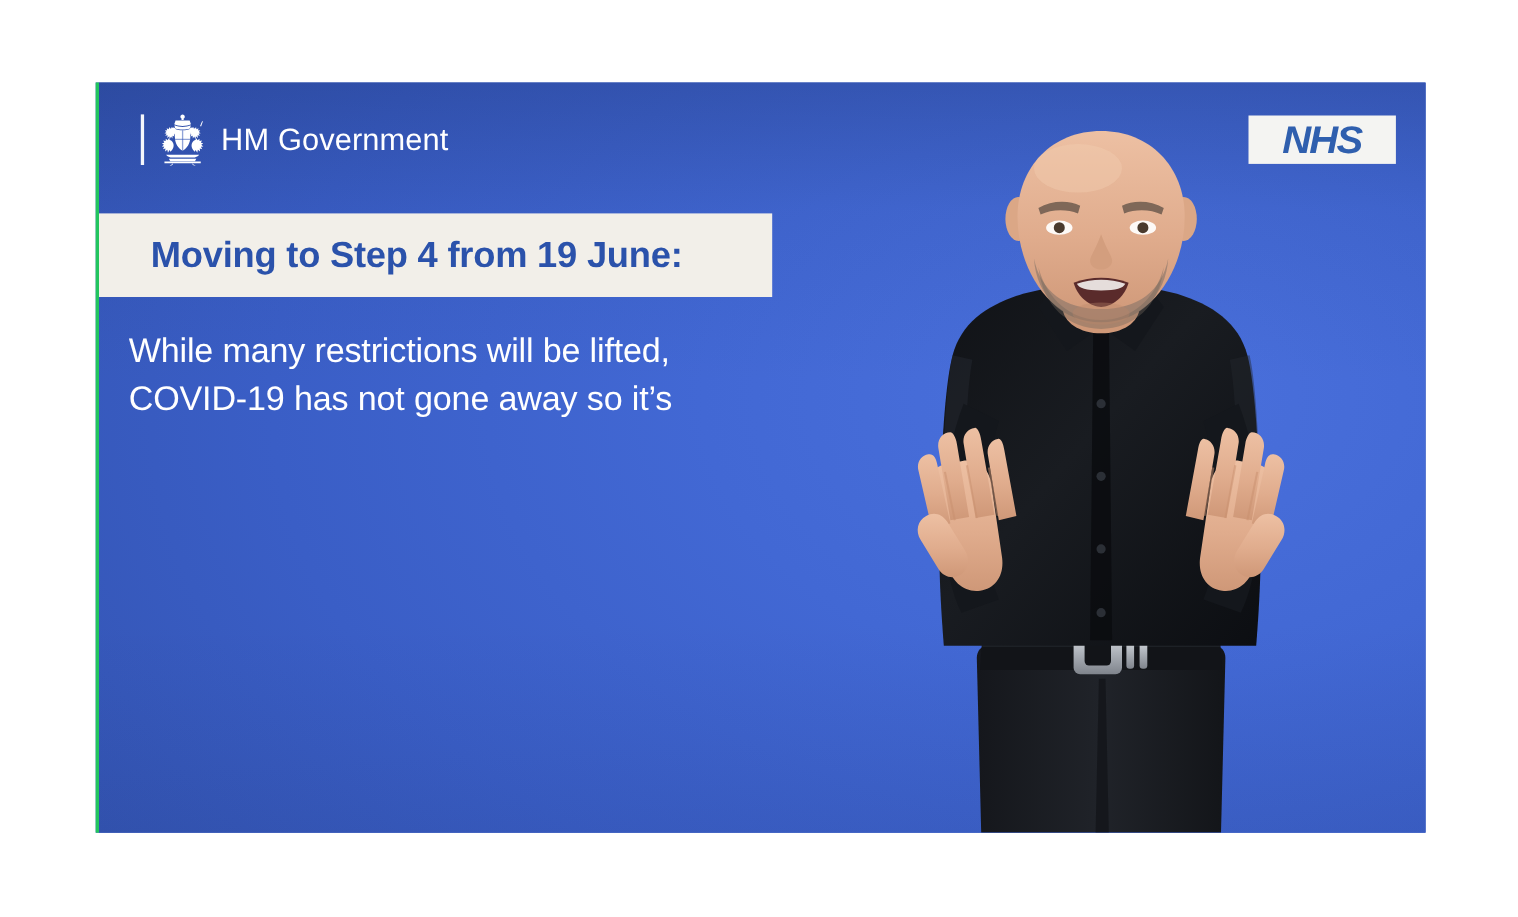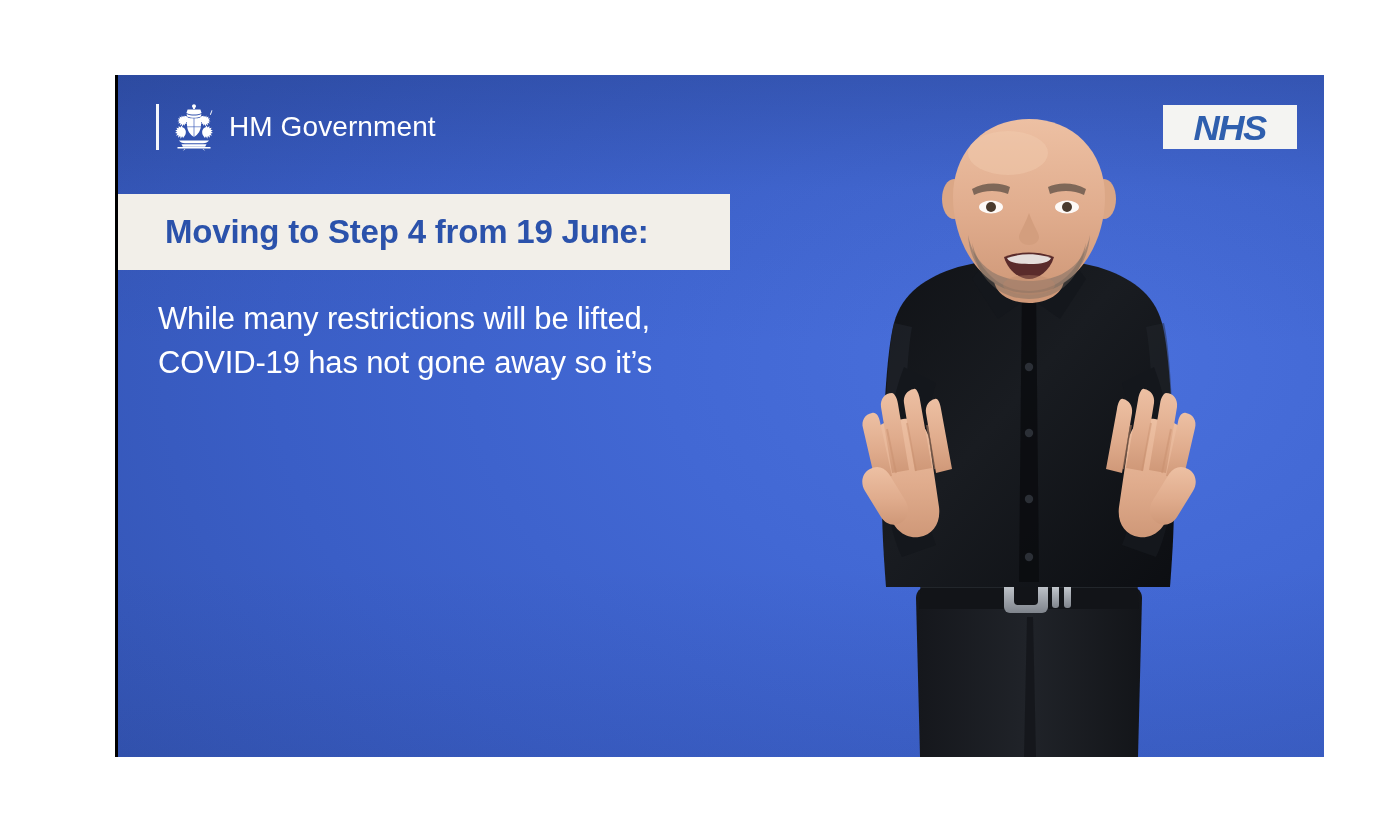--- a/index.html
+++ b/index.html
@@ -21,23 +21,22 @@
   }
 
   
   #video-frame {
     position: absolute;
     left: 87px;
     top: 75px;
     width: 1209px;
     height: 682px;
     overflow: hidden;
-    border-left: 3px solid #000000;
+    border-left: 3px solid #22c55e;
     background: #3558b8;
-    margin-left: 28px;
   }
 
   #backdrop {
     position: absolute;
     inset: 0;
     background:
       radial-gradient(125% 145% at 78% 42%,
           #4a70dc 0%, #4268d4 26%, #3a5ec6 52%, #3455b4 74%, #2f4da4 100%),
       linear-gradient(150deg, #2d4a9c 0%, #3558b8 42%, #3f63cc 100%);
   }
@@ -117,21 +116,21 @@
     font-size: 33px;
     font-weight: 700;
     letter-spacing: -.2px;
     padding-left: 47px;
     white-space: nowrap;
   }
 
   
   #body-copy {
     position: absolute;
-    left: 40px;
+    left: 27px;
     top: 222px;
     width: 640px;
     z-index: 5;
     color: #ffffff;
     font-size: 31px;
     line-height: 44px;
     font-weight: 400;
     letter-spacing: -.15px;
   }
   #body-copy .line { display: block; white-space: nowrap; }

